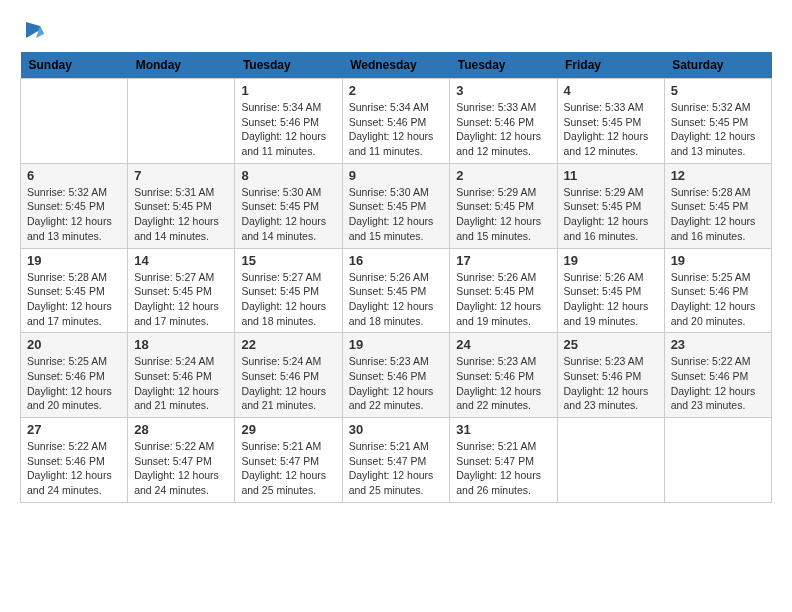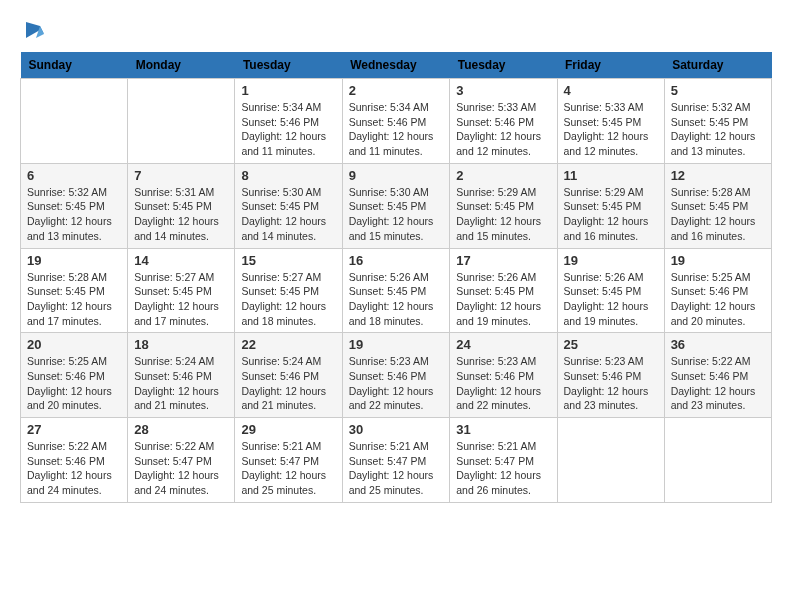--- a/index.html
+++ b/index.html
@@ -267,21 +267,21 @@
 Sunset: 5:46 PM
 Daylight: 12 hours and 22 minutes.</div>
         </td>
         <td>
           <span class="day-number">25</span>
           <div class="day-info" style="white-space: pre-line;">Sunrise: 5:23 AM
 Sunset: 5:46 PM
 Daylight: 12 hours and 23 minutes.</div>
         </td>
         <td>
-          <span class="day-number">36</span>
+          <span class="day-number">23</span>
           <div class="day-info" style="white-space: pre-line;">Sunrise: 5:22 AM
 Sunset: 5:46 PM
 Daylight: 12 hours and 23 minutes.</div>
         </td>
       </tr>
       <tr>
         <td>
           <span class="day-number">27</span>
           <div class="day-info" style="white-space: pre-line;">Sunrise: 5:22 AM
 Sunset: 5:46 PM

